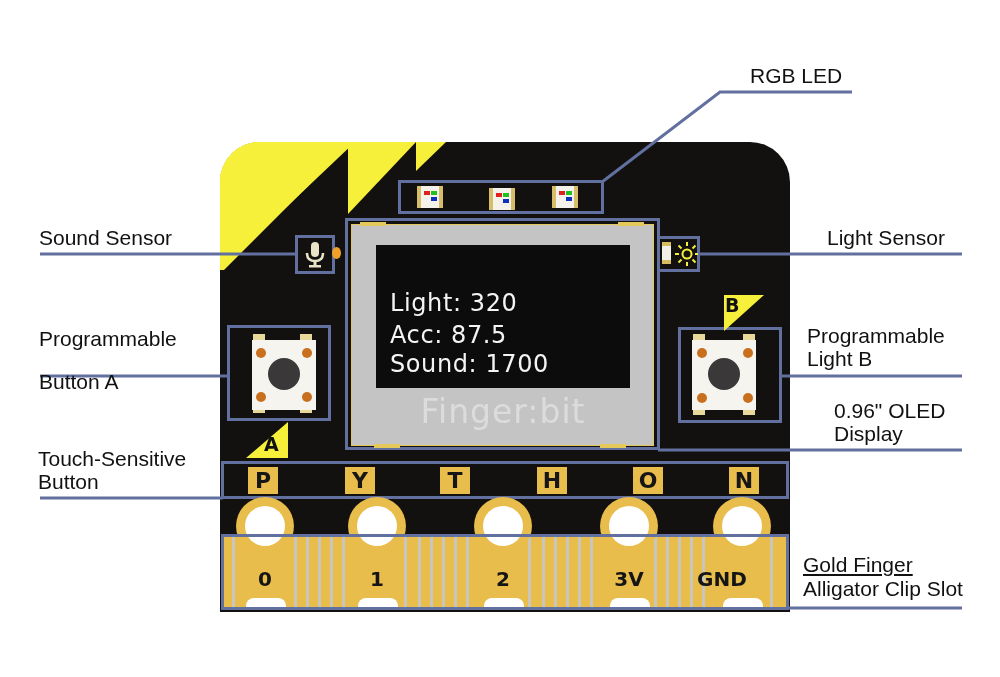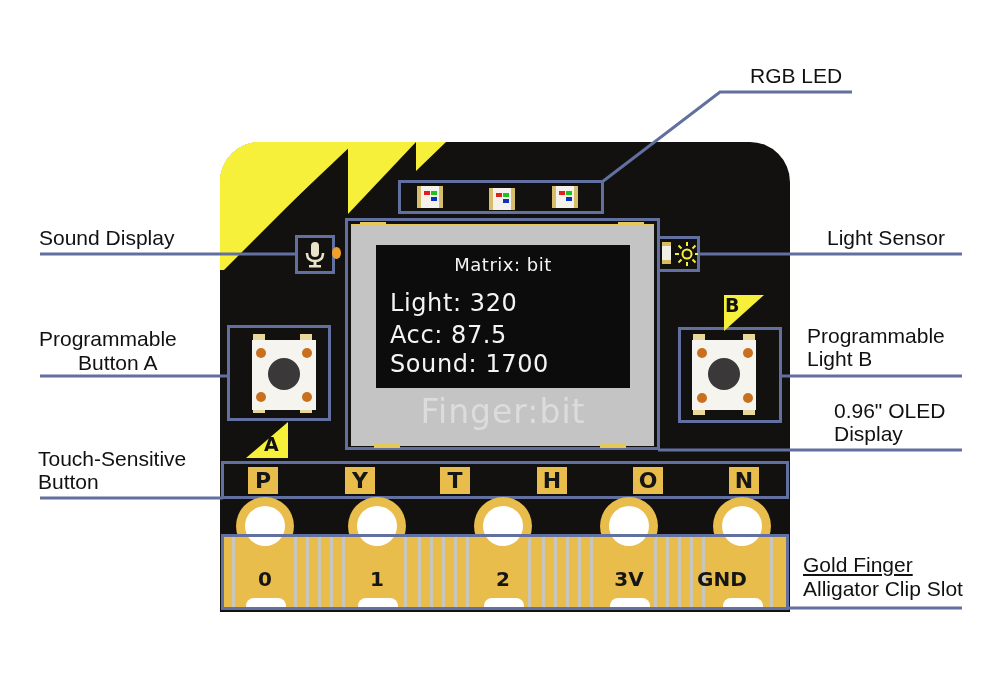--- a/index.html
+++ b/index.html
@@ -65,21 +65,20 @@
     <span class="b"></span>
   </div>
 
 <div class="oled-outer"></div>
 <div class="oled-glass"></div>
 <div class="tab" style="left:360px;top:222px;"></div>
 <div class="tab" style="left:618px;top:222px;"></div>
 <div class="tab" style="left:374px;top:444px;"></div>
 <div class="tab" style="left:600px;top:444px;"></div>
 <div class="oled-screen">
-  <div class="oled-title">Matrix: bit</div>
   <div class="oled-line" style="top:44px">Light:  320</div>
   <div class="oled-line" style="top:76px">Acc:  87.5</div>
   <div class="oled-line" style="top:105px">Sound:  1700</div>
 </div>
 <div class="oled-brand">Finger:bit</div>
 
 <div class="frame" style="left:295px;top:235px;width:40px;height:39px;"></div>
 <svg class="abs" style="left:303px;top:240px" width="24" height="30">
   <rect x="8" y="2" width="8" height="15" rx="4" fill="#e9e4c8"></rect>
   <path d="M4 13 Q4 21 12 21 Q20 21 20 13" stroke="#e9e4c8" stroke-width="2.5" fill="none"></path>
@@ -208,24 +207,24 @@
     <line x1="698" y1="254" x2="962" y2="254"></line>
     <line x1="40" y1="376" x2="229" y2="376"></line>
     <line x1="780" y1="376" x2="962" y2="376"></line>
     <line x1="658" y1="450" x2="962" y2="450"></line>
     <line x1="40" y1="498" x2="223" y2="498"></line>
     <line x1="787" y1="608" x2="962" y2="608"></line>
   </g>
 </svg>
 
 <div class="label" style="left:750px;top:64px;">RGB LED</div>
-<div class="label" style="left:39px;top:226px;">Sound Display</div>
+<div class="label" style="left:39px;top:226px;">Sound Sensor</div>
 <div class="label" style="left:827px;top:226px;">Light Sensor</div>
 <div class="label" style="left:39px;top:327px;">Programmable</div>
-<div class="label" style="left:39px;top:351px;margin-left:39px;">Button A</div>
+<div class="label" style="left:39px;top:370px;">Button A</div>
 <div class="label" style="left:807px;top:324px;">Programmable</div>
 <div class="label" style="left:807px;top:347px;">Light B</div>
 <div class="label" style="left:834px;top:399px;">0.96" OLED</div>
 <div class="label" style="left:834px;top:422px;">Display</div>
 <div class="label" style="left:38px;top:447px;">Touch-Sensitive</div>
 <div class="label" style="left:38px;top:470px;text-align:center;">Button</div>
 <div class="label" style="left:803px;top:553px;text-decoration:underline;">Gold Finger</div>
 <div class="label" style="left:803px;top:577px;">Alligator Clip Slot</div>
 
 </body></html>

